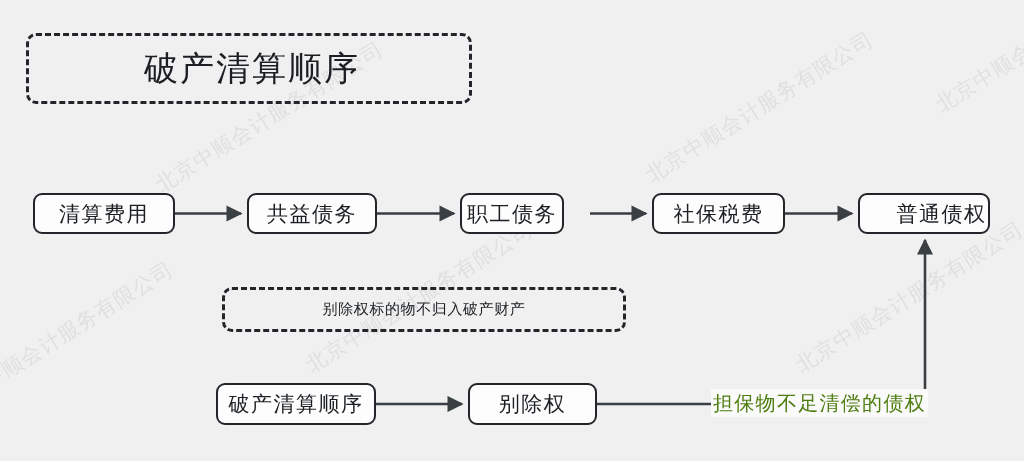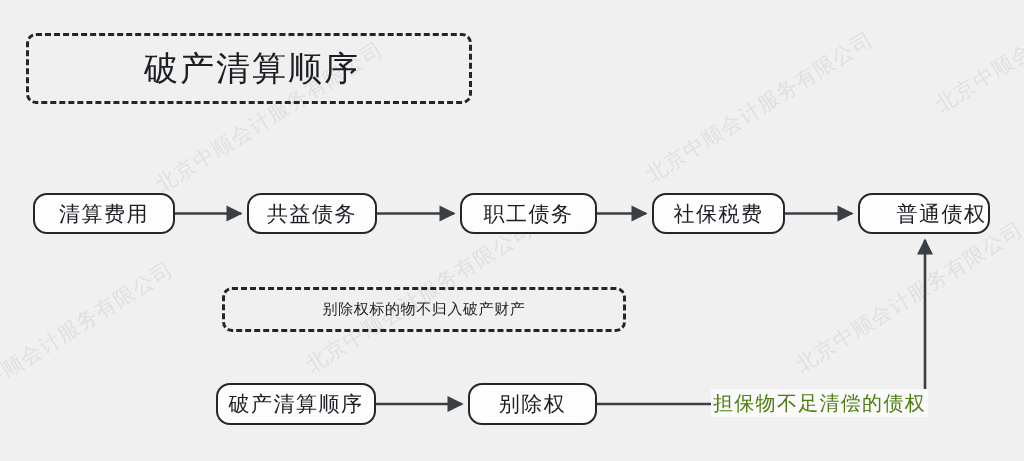--- a/index.html
+++ b/index.html
@@ -52,21 +52,21 @@
     pointer-events: none;
   }
 
   
   .node {
     position: absolute;
     z-index: 2;
     box-sizing: border-box;
     background: #fdfdfd;
     border: 2.4px solid #22262b;
-    border-radius: 14px;
+    border-radius: 9px;
     display: flex;
     align-items: center;
     justify-content: center;
     color: #1b1f23;
     font-size: 21px;
     letter-spacing: 1.5px;
     white-space: nowrap;
   }
   .note {
     position: absolute;
@@ -97,21 +97,21 @@
     height: 45px;
     font-size: 15px;
     line-height: 1.35;
     letter-spacing: .6px;
     text-align: center;
   }
 
   
   #n-1 { left: 33px;  top: 193px; width: 142px; height: 41px; }
   #n-2 { left: 247px; top: 193px; width: 130px; height: 41px; }
-  #n-3 { left: 460px; top: 193px; width: 137px; height: 41px; }
+  #n-3 { left: 460px; top: 193px; width: 104px; height: 41px; }
   #n-4 { left: 652px; top: 193px; width: 133px; height: 41px; }
   #n-5 { left: 858px; top: 193px; width: 132px; height: 41px; padding-left: 35px; }
 
   
   #n-6 { left: 216px; top: 383px; width: 160px; height: 42px; }
   #n-7 { left: 468px; top: 383px; width: 129px; height: 42px; }
 
   
   #edge-label {
     position: absolute;

